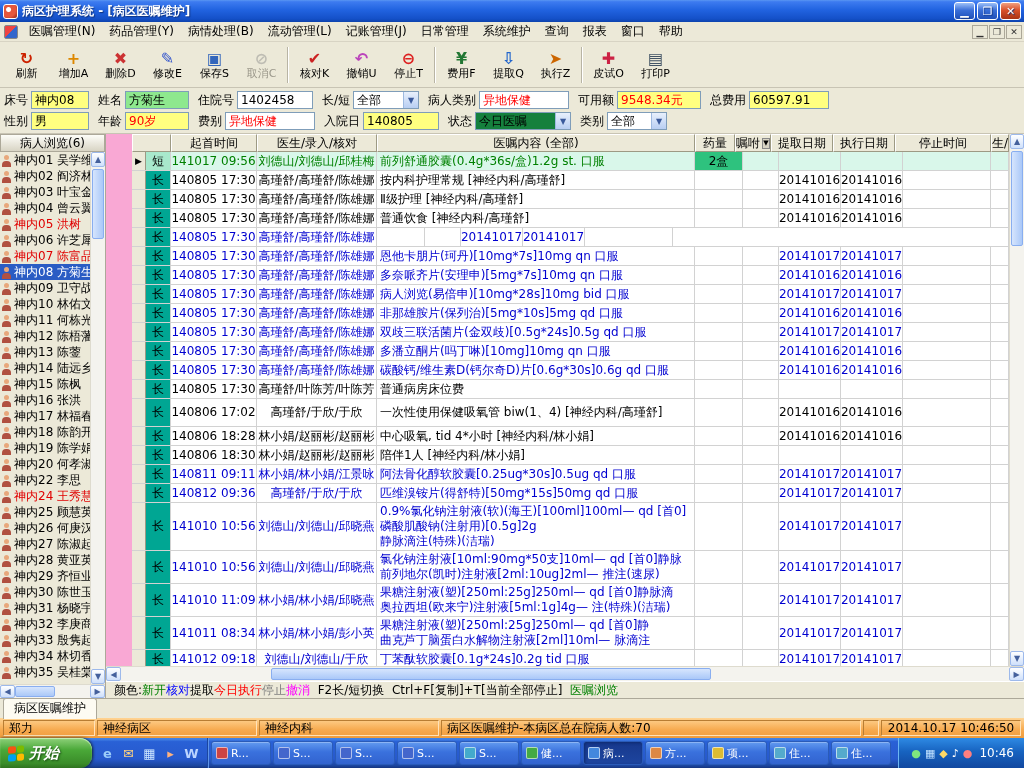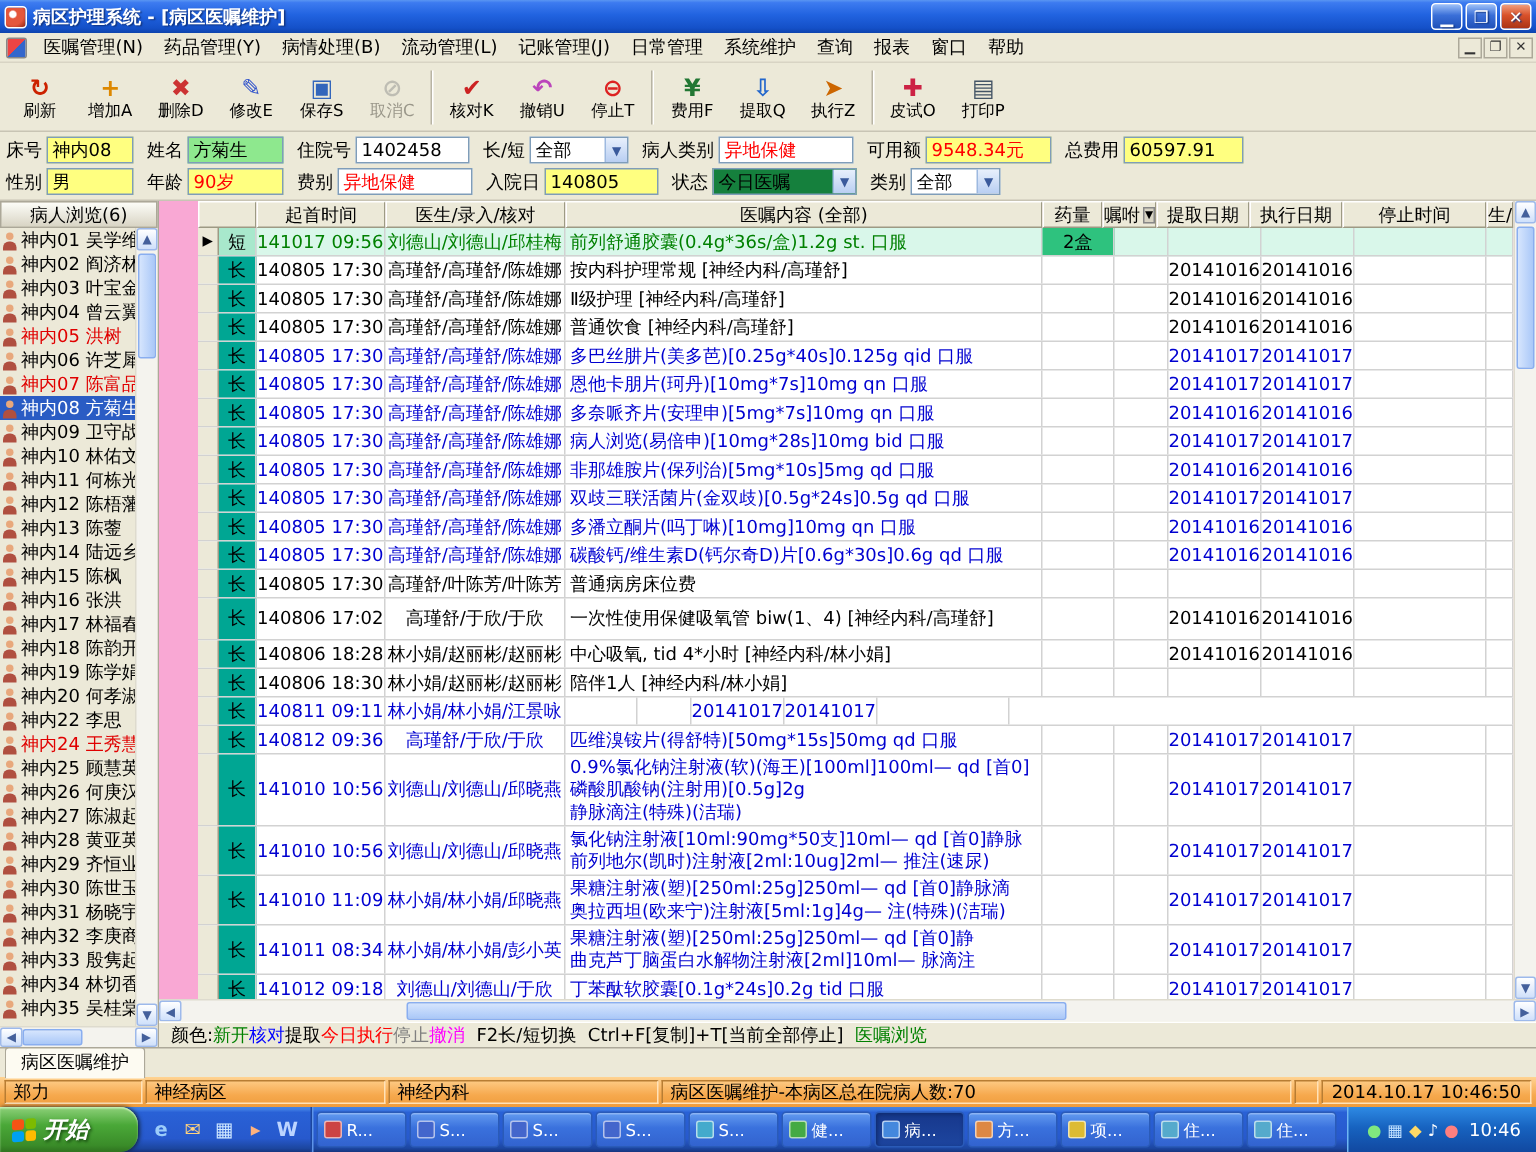--- a/index.html
+++ b/index.html
@@ -571,21 +571,20 @@
                 <div class="td c6">20141016</div>
                 <div class="td c7">20141016</div>
                 <div class="td c8"></div>
                 <div class="td c9"></div>
               </div>
               <div class="trow blue">
                 <div class="td c-ind"></div>
                 <div class="td c-flag">长</div>
                 <div class="td c1">140805 17:30</div>
                 <div class="td c2">高瑾舒/高瑾舒/陈雄娜</div>
-                <div class="td c3">多巴丝肼片(美多芭)[0.25g*40s]0.125g qid 口服</div>
                 <div class="td c4"></div>
                 <div class="td c5"></div>
                 <div class="td c6">20141017</div>
                 <div class="td c7">20141017</div>
                 <div class="td c8"></div>
                 <div class="td c9"></div>
               </div>
               <div class="trow blue">
                 <div class="td c-ind"></div>
                 <div class="td c-flag">长</div>
@@ -727,20 +726,21 @@
                 <div class="td c6"></div>
                 <div class="td c7"></div>
                 <div class="td c8"></div>
                 <div class="td c9"></div>
               </div>
               <div class="trow blue">
                 <div class="td c-ind"></div>
                 <div class="td c-flag">长</div>
                 <div class="td c1">140811 09:11</div>
                 <div class="td c2">林小娟/林小娟/江景咏</div>
+                <div class="td c3">阿法骨化醇软胶囊[0.25ug*30s]0.5ug qd 口服</div>
                 <div class="td c4"></div>
                 <div class="td c5"></div>
                 <div class="td c6">20141017</div>
                 <div class="td c7">20141017</div>
                 <div class="td c8"></div>
                 <div class="td c9"></div>
               </div>
               <div class="trow blue">
                 <div class="td c-ind"></div>
                 <div class="td c-flag">长</div>

